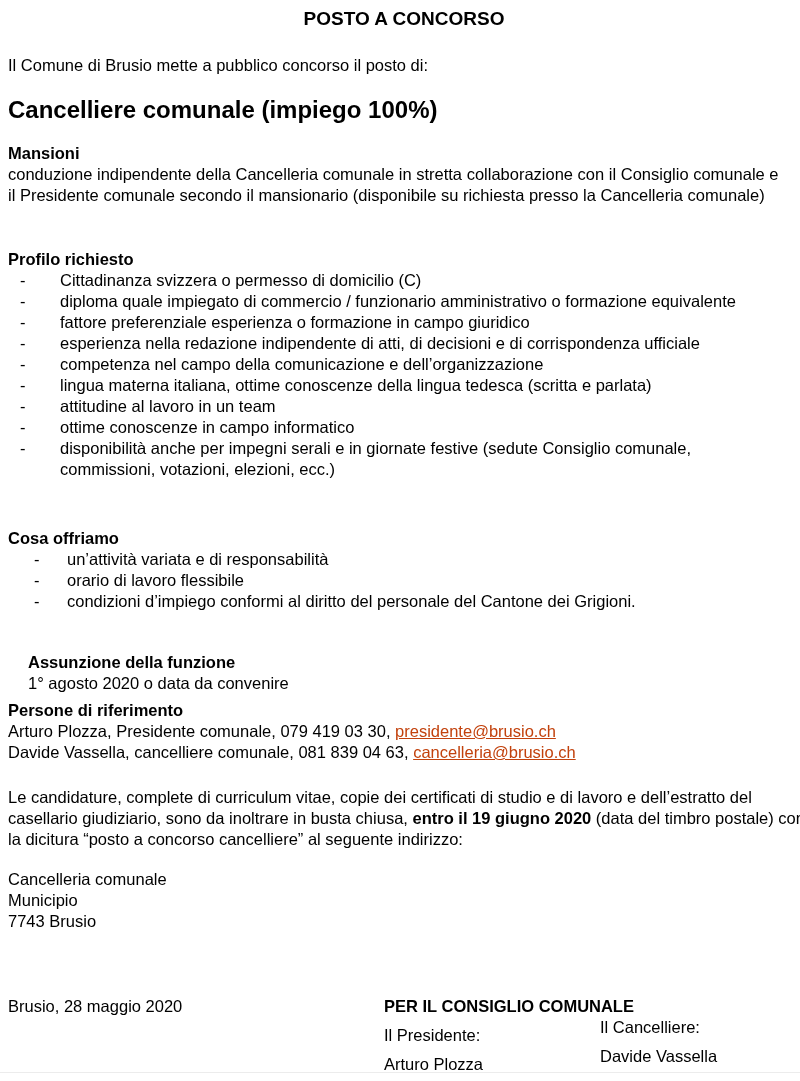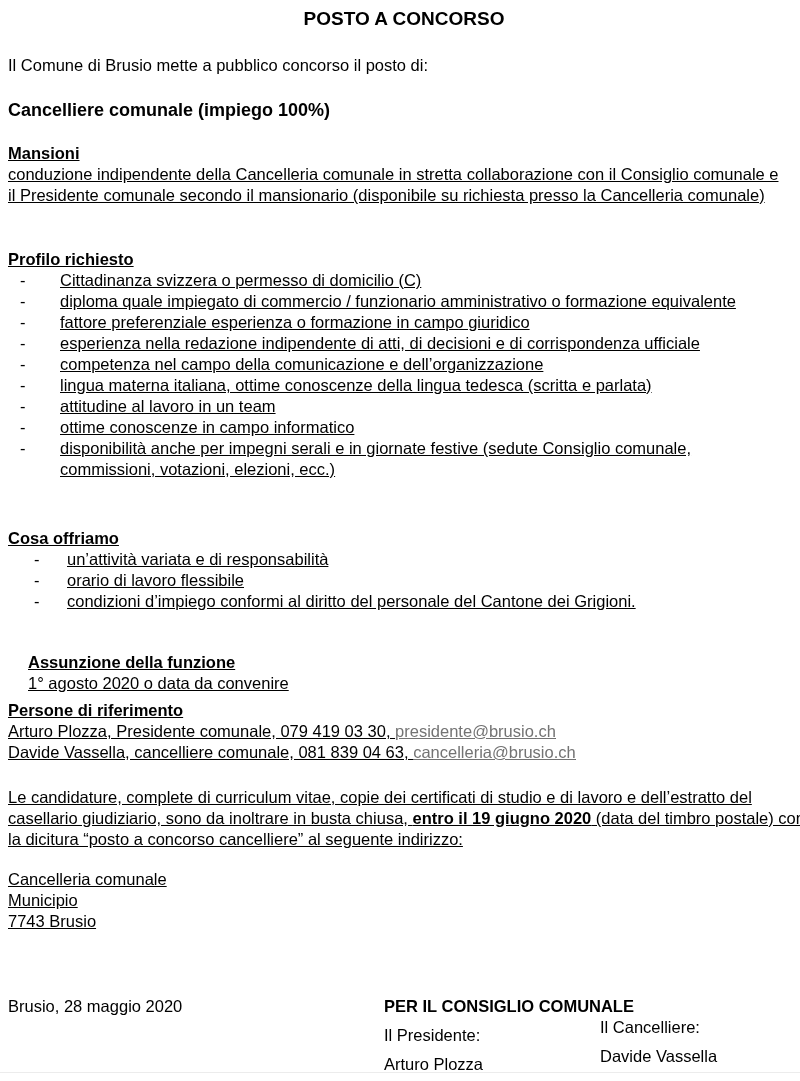--- a/index.html
+++ b/index.html
@@ -5,30 +5,30 @@
   html, body { margin: 0; padding: 0; background: #ffffff; }
   body {
     width: 800px; height: 1081px; position: relative; overflow: hidden;
     font-family: "Liberation Sans", sans-serif; color: #000;
     font-size: 16.5px; line-height: 21px;
   }
   .page { position: absolute; left: 0; top: 0; width: 800px; height: 1081px; }
   .title { position: absolute; top: 7px; left: 0; width: 808px; text-align: center;
     font-weight: bold; font-size: 19px; line-height: 24px; }
   .intro { position: absolute; top: 55px; left: 8px; }
-  .jobtitle { position: absolute; top: 97px; left: 8px; font-weight: bold; font-size: 18px; line-height: 26px; text-align: right; }
-  .sec { position: absolute; left: 8px; width: 792px; text-decoration: underline; }
+  .jobtitle { position: absolute; top: 97px; left: 8px; font-weight: bold; font-size: 24px; line-height: 26px; text-align: right; }
+  .sec { position: absolute; left: 8px; width: 792px; }
   .head { font-weight: bold; }
   ul.dash { list-style: none; margin: 0; padding: 0; }
   ul.dash li { position: relative; }
   ul.prof li { padding-left: 52px; }
   ul.prof li .dash-mark { position: absolute; left: 12px; top: 0; }
   ul.offer li { padding-left: 59px; }
   ul.offer li .dash-mark { position: absolute; left: 26px; top: 0; }
-  a.mail { color: #737373; text-decoration: underline; }
+  a.mail { color: #c2410c; text-decoration: underline; }
   .sig-left { position: absolute; top: 996px; left: 8px; }
   .sig-right { position: absolute; top: 996px; left: 384px; width: 420px; }
   .sig-row { display: flex; }
   .sig-col1 { width: 216px; margin-top: 8px; }
   .bottom-rule { position: absolute; left: 0; top: 1072px; width: 800px; height: 1px; background: #ececec; }
 </style>
 </head>
 <body>
 
 <div class="page">

